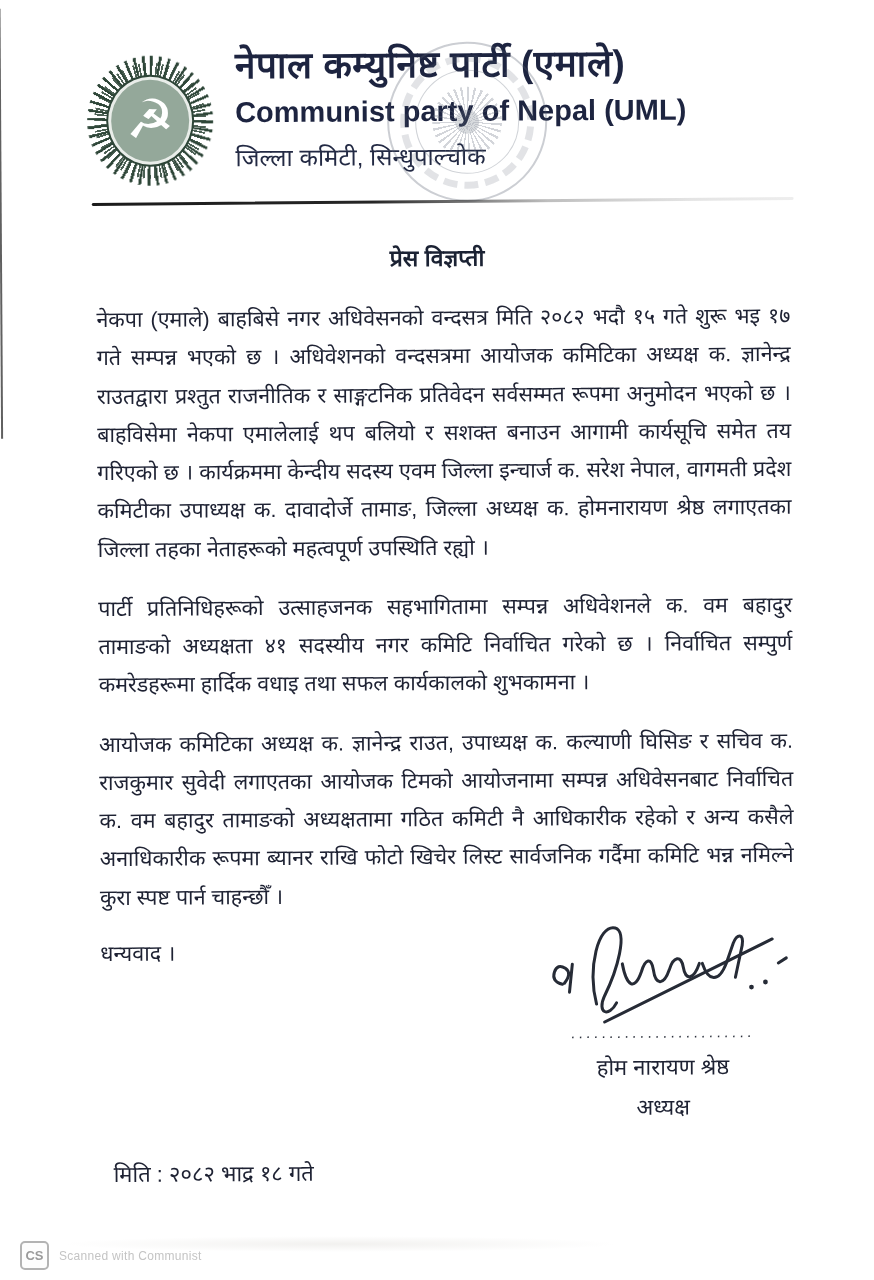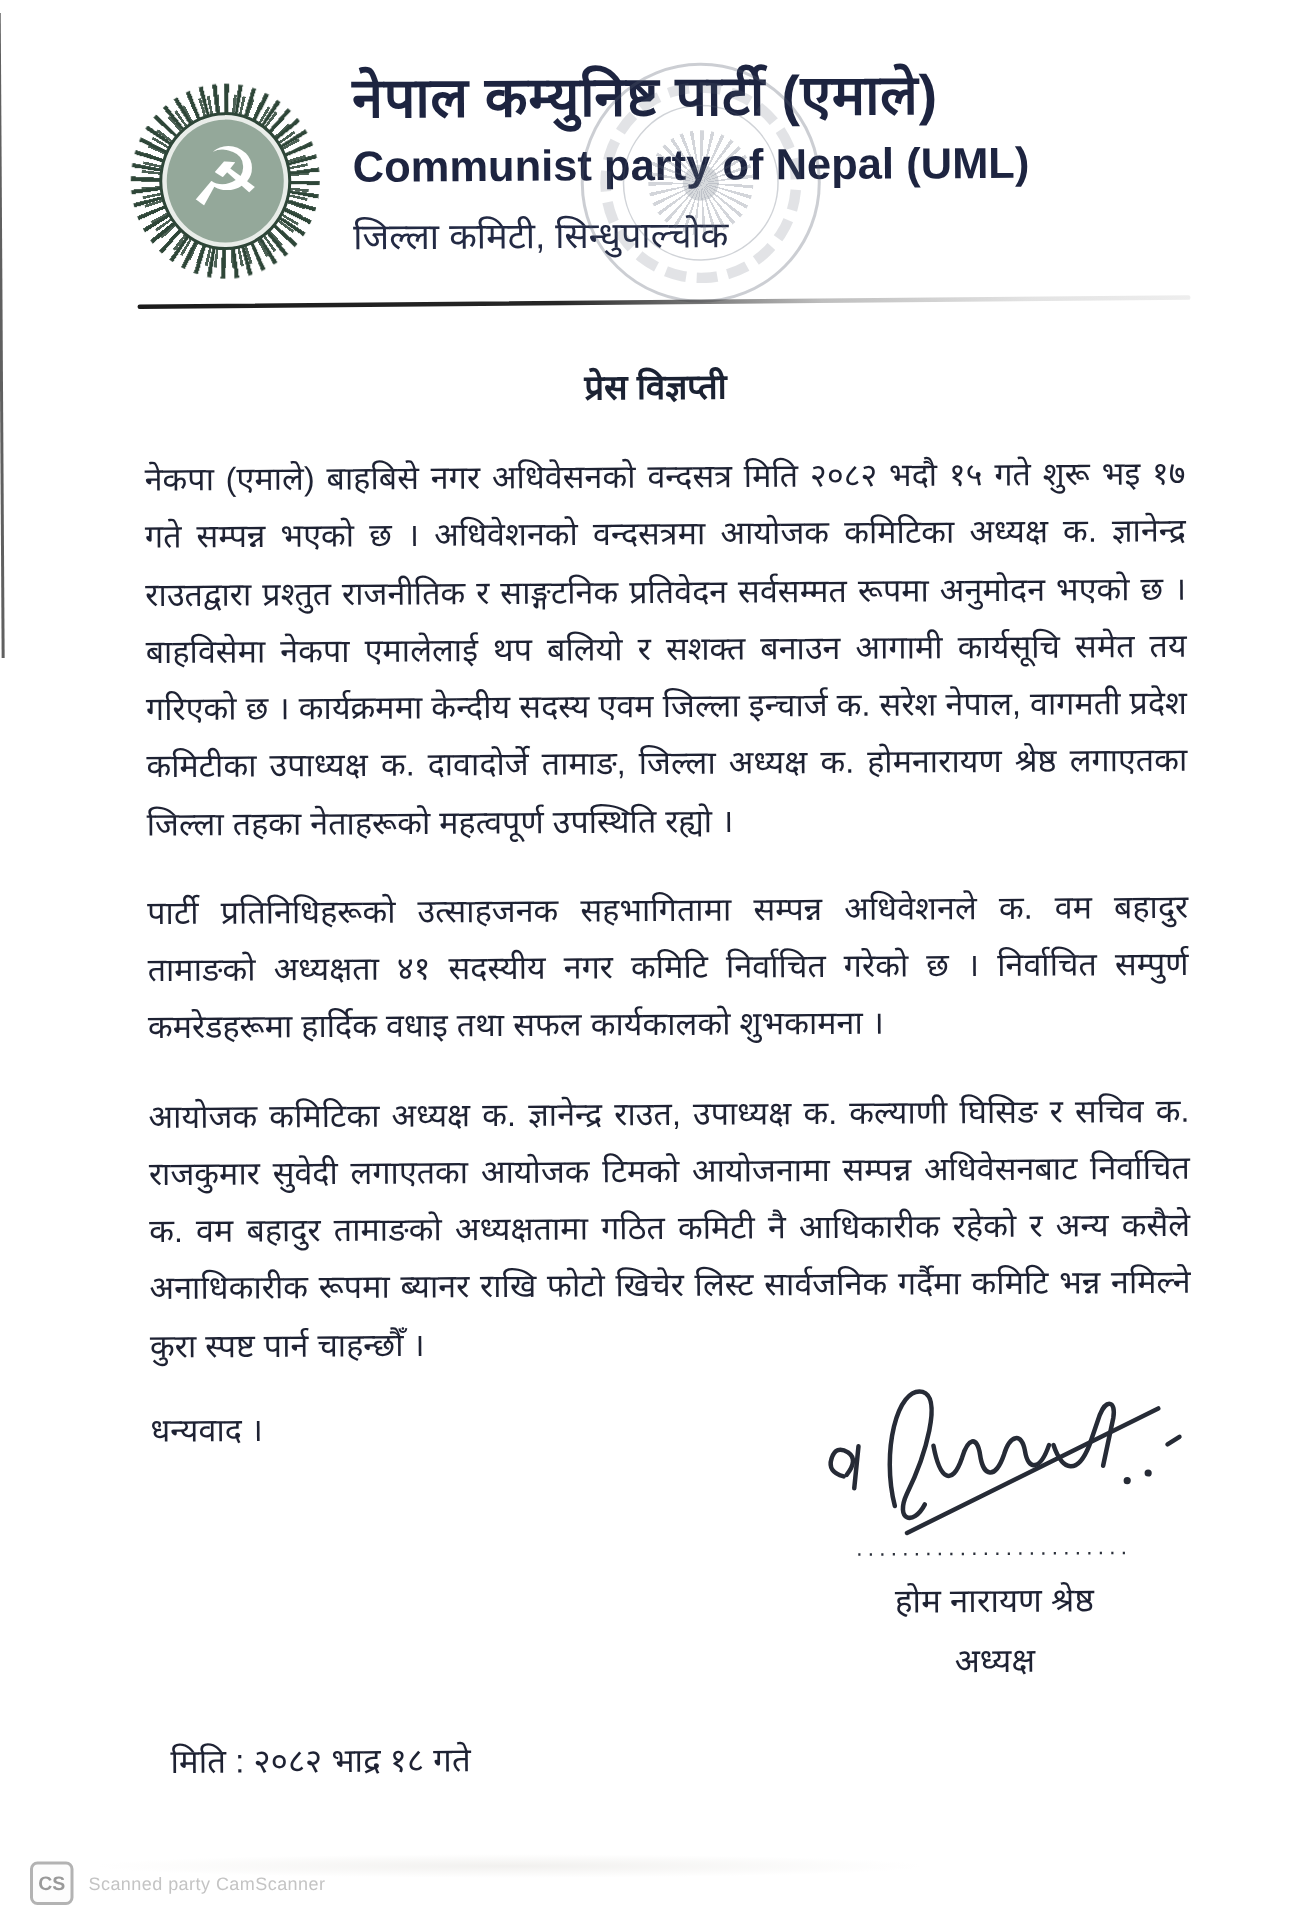--- a/index.html
+++ b/index.html
@@ -150,15 +150,15 @@
       <div class="sig-role">अध्यक्ष</div>
     </div>
 
     <div class="date-line">मिति : २०८२ भाद्र १८ गते</div>
 
   </div>
 
   <div class="smudge"></div>
   <div class="footer">
     <div class="cs-badge">CS</div>
-    <div class="cs-text">Scanned party CamScanner</div>
+    <div class="cs-text">Scanned with Communist</div>
   </div>
 </div>
 
 </body></html>

